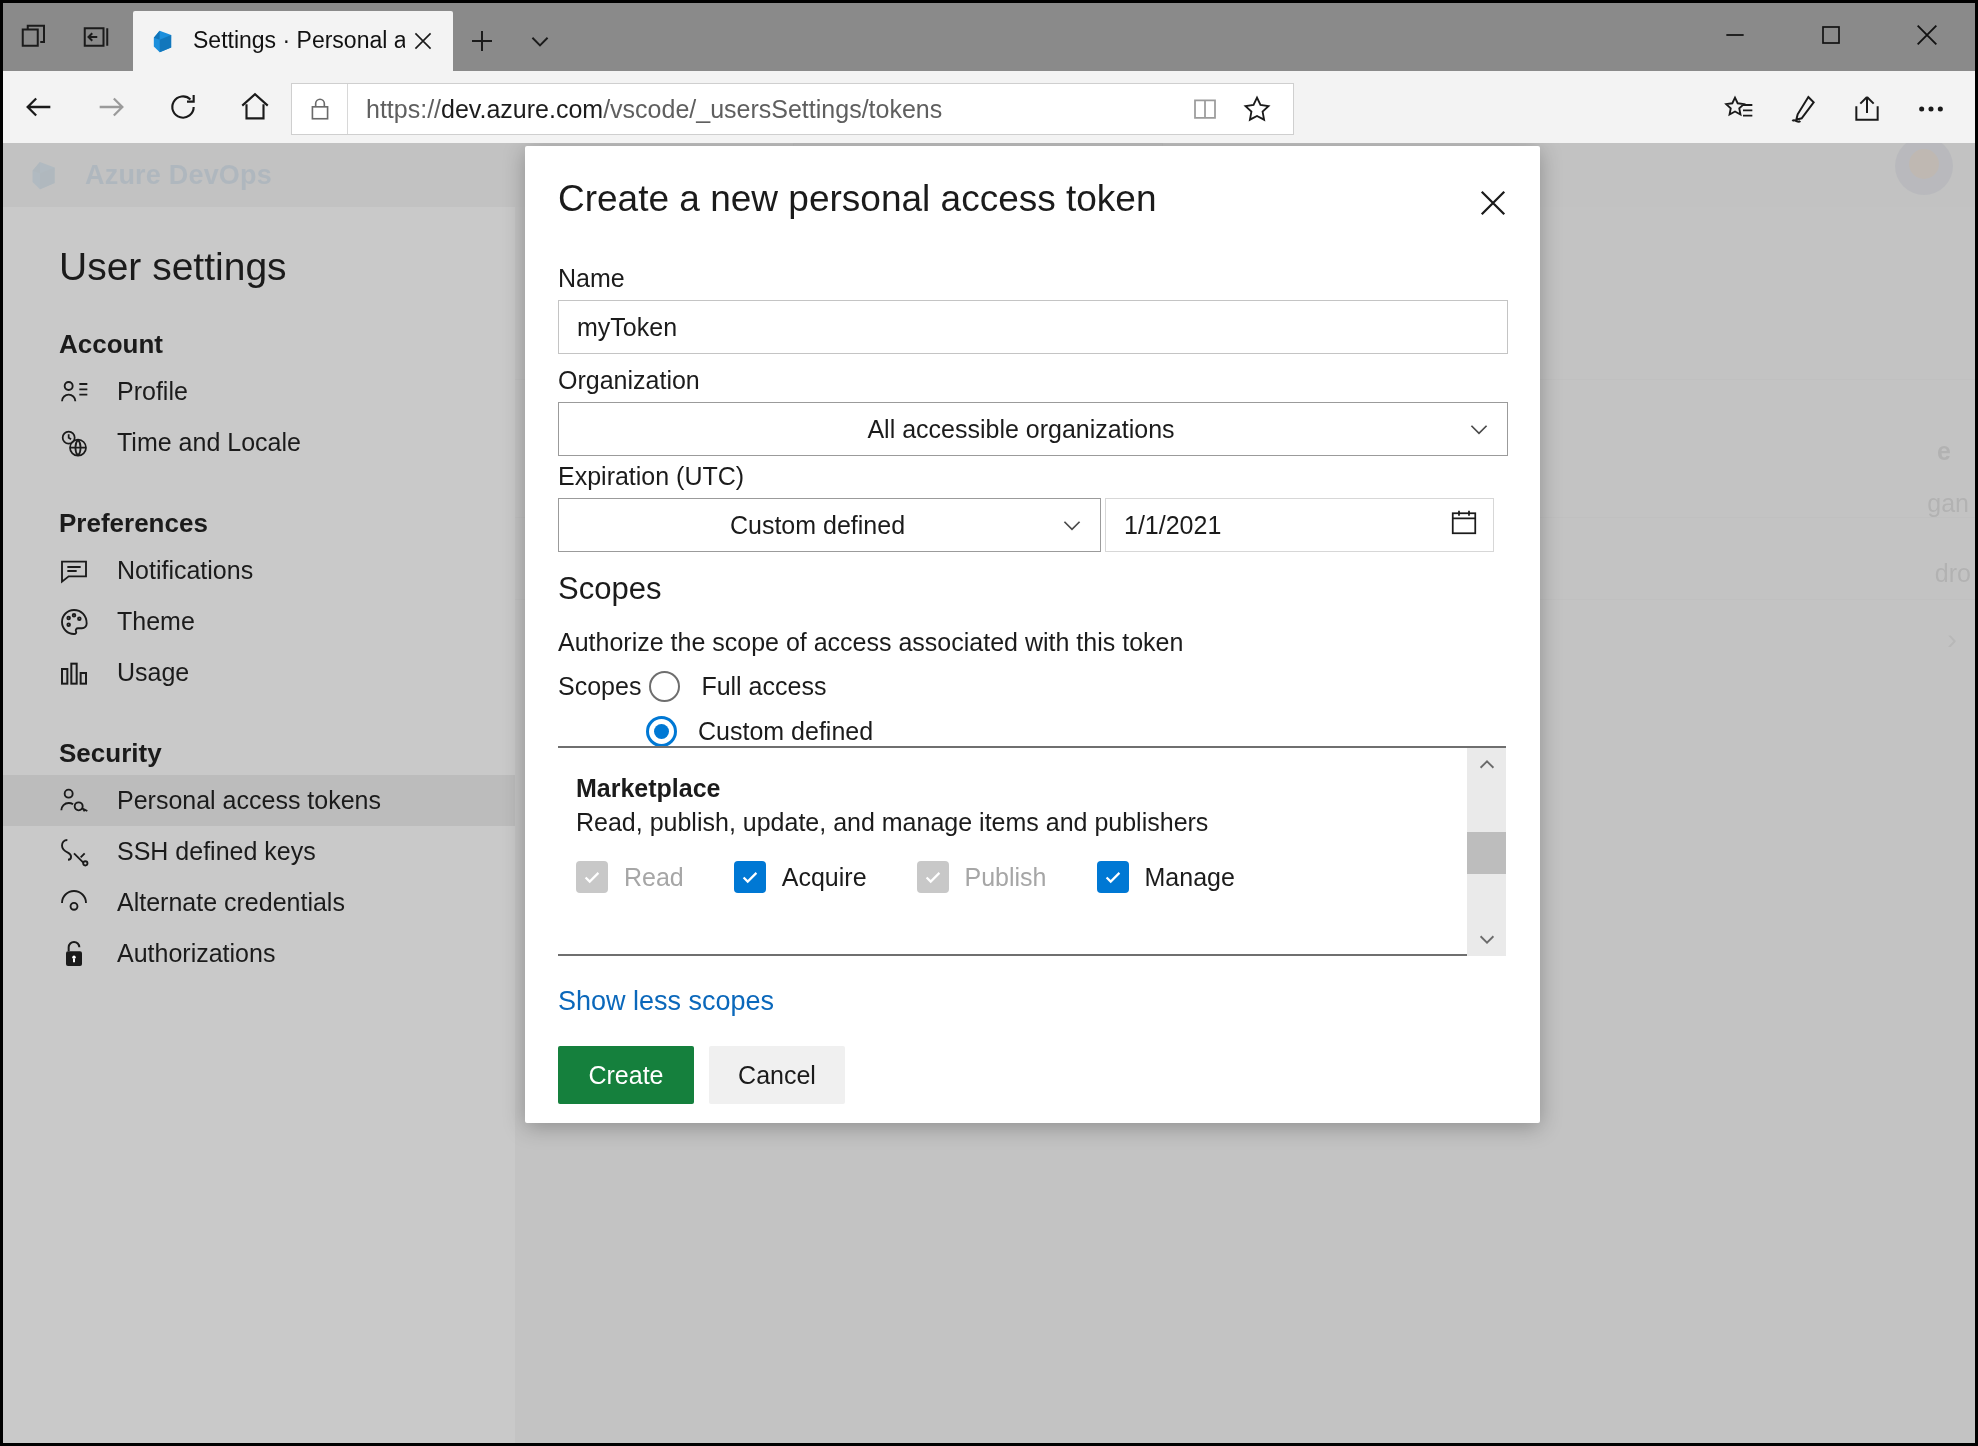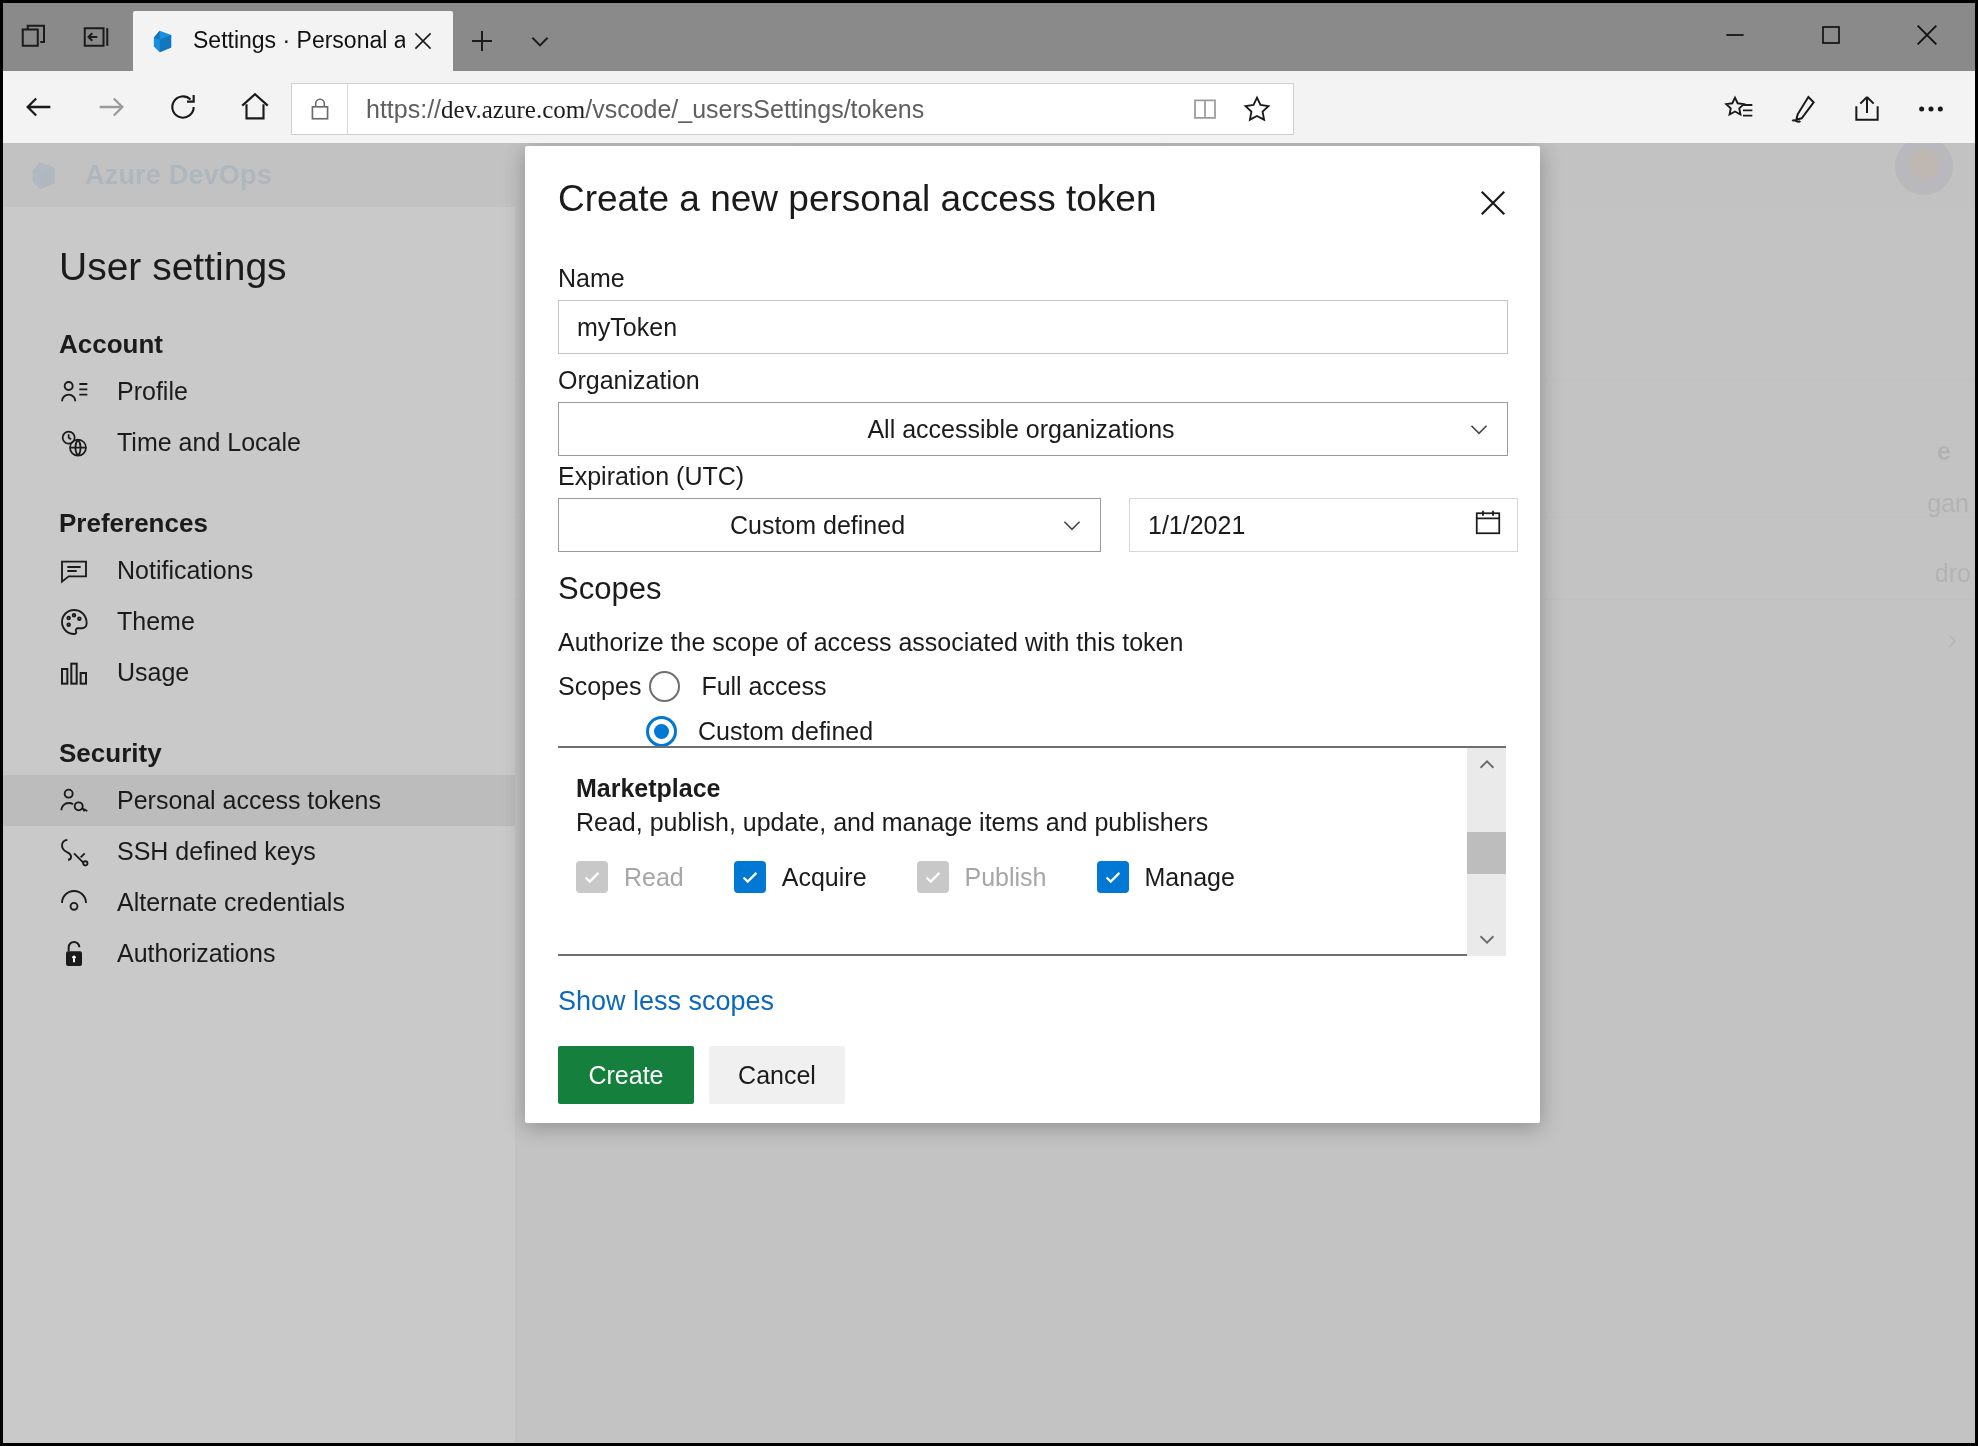--- a/index.html
+++ b/index.html
@@ -93,21 +93,21 @@
     display: flex; align-items: center; justify-content: center;
     border-right: 1px solid #d8d8d8;
   }
   #url-text {
     flex: 1 1 auto;
     padding-left: 18px;
     font-size: 25px;
     color: #5f5f5f;
     white-space: nowrap;
   }
-  #url-text b { color: #1c1c1c; font-weight: normal; font-family: Liberation Serif, serif; }
+  #url-text b { color: #1c1c1c; font-weight: normal; }
   #ab-icons { display: flex; align-items: center; padding-right: 10px; }
   #ab-icons .ab-ic {
     width: 52px; height: 52px;
     display: flex; align-items: center; justify-content: center;
   }
   #tb-right {
     position: absolute; right: 12px; top: 80px;
     height: 52px; display: flex; align-items: center;
   }
   #tb-right .tbr {
@@ -260,21 +260,21 @@
 
   #name-block { position: absolute; left: 0; top: 110px; width: 100%; }
   #org-block  { position: absolute; left: 0; top: 212px; width: 100%; }
   #exp-block  { position: absolute; left: 0; top: 308px; width: 100%; }
   #exp-row { display: flex; margin-left: 33px; }
   #exp-combo {
     margin-left: 0;
     width: 543px;
   }
   #date-input {
-    margin-left: 28px;
+    margin-left: 4px;
     width: 389px; height: 54px;
     border: 1px solid #d7d7d7;
     background: #fff;
     display: flex; align-items: center;
     padding: 0 14px 0 18px;
     font-size: 25px; color: #1b1b1b; justify-content: center;
   }
   #date-input .dval { flex: 1 1 auto; }
 
   #scopes-block { position: absolute; left: 0; top: 425px; width: 100%; }

